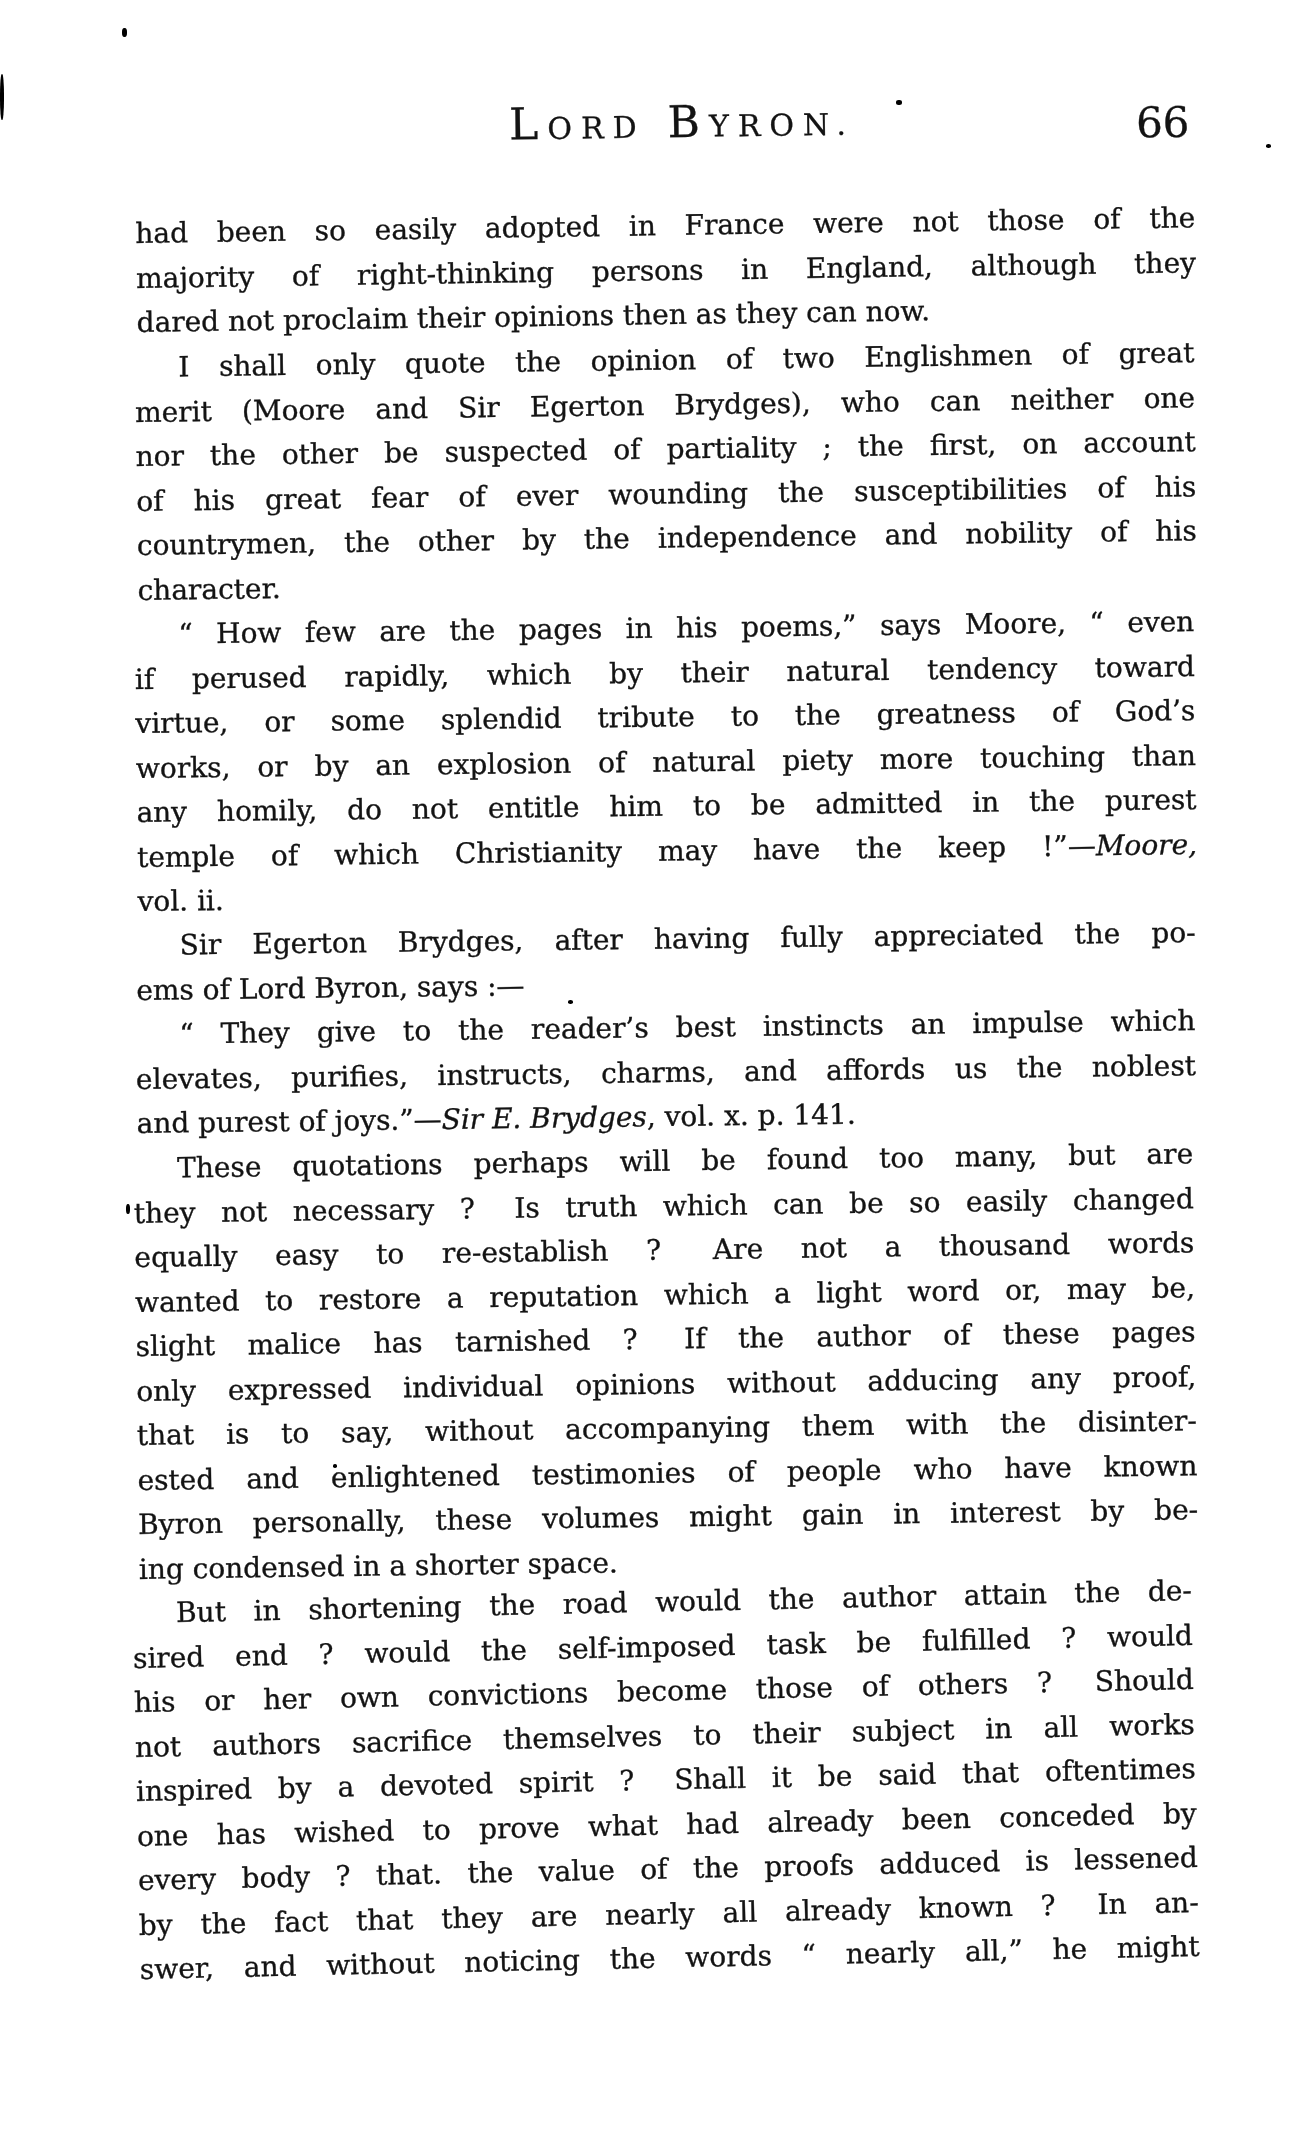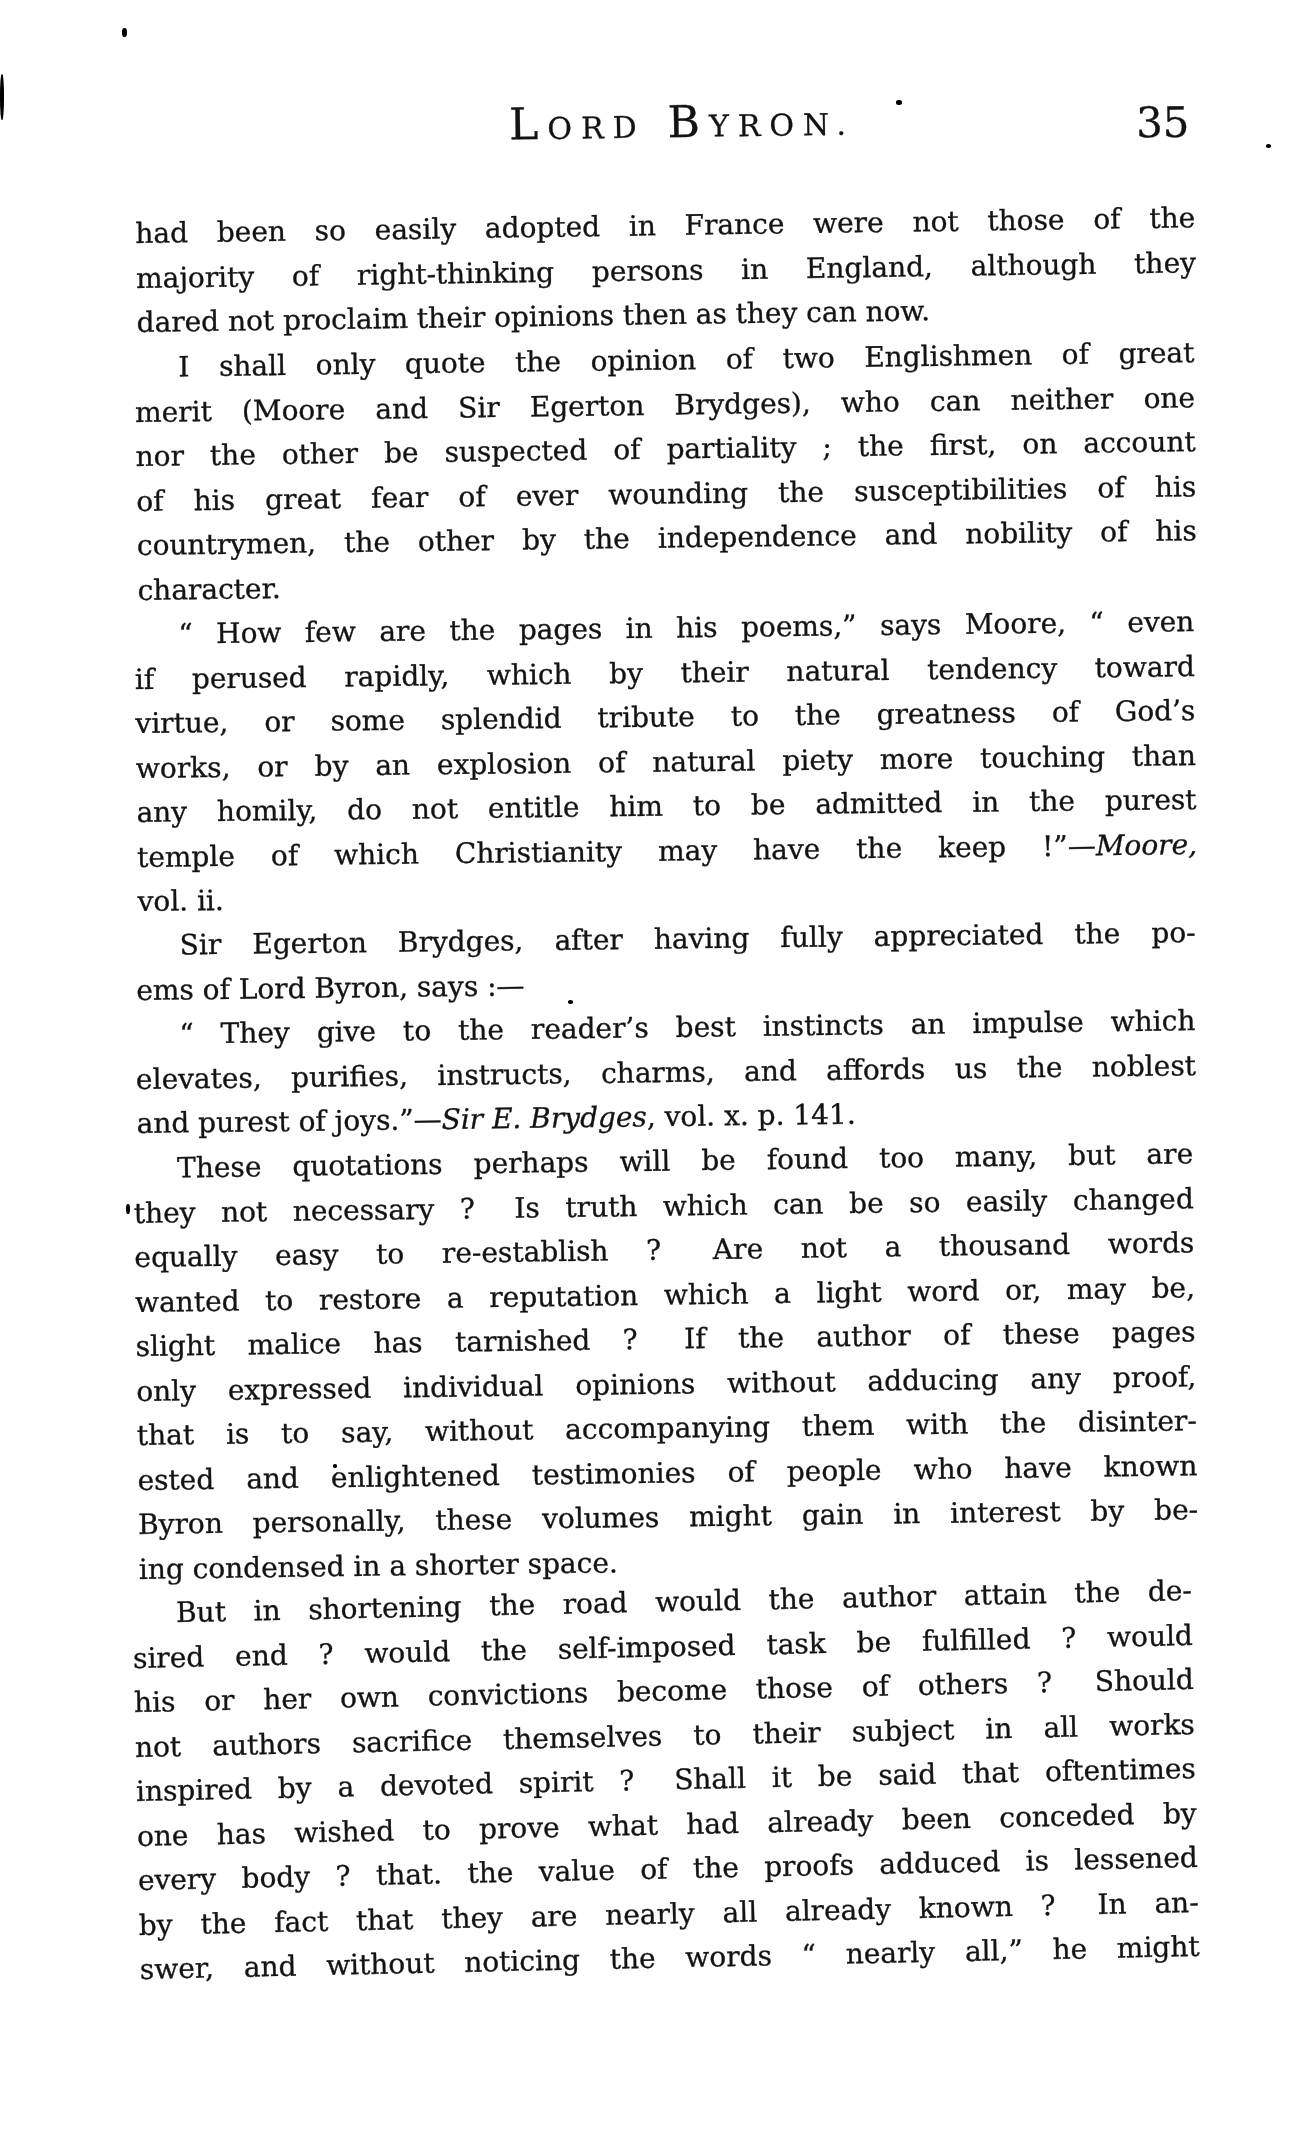--- a/index.html
+++ b/index.html
@@ -56,21 +56,21 @@
 </style>
 </head>
 <body>
 
 <div class="page">
 
   <div class="header">
     <span class="cap-big">L</span><span class="cap-small">ORD</span><span class="cap-big word2">B</span><span class="cap-small">YRON.</span>
   </div>
 
-  <div class="pagenum">35</div>
+  <div class="pagenum">66</div>
 
   <div class="bodytext">
       <div class="paragraph p0">
         <div class="line just"><span>had been so easily adopted in France were not those of the</span></div>
         <div class="line just"><span>majority of right-thinking persons in England, although they</span></div>
         <div class="line"><span>dared not proclaim their opinions then as they can now.</span></div>
       </div>
       <div class="paragraph p1">
         <div class="line just ind"><span>I shall only quote the opinion of two Englishmen of great</span></div>
         <div class="line just"><span>merit (Moore and Sir Egerton Brydges), who can neither one</span></div>

